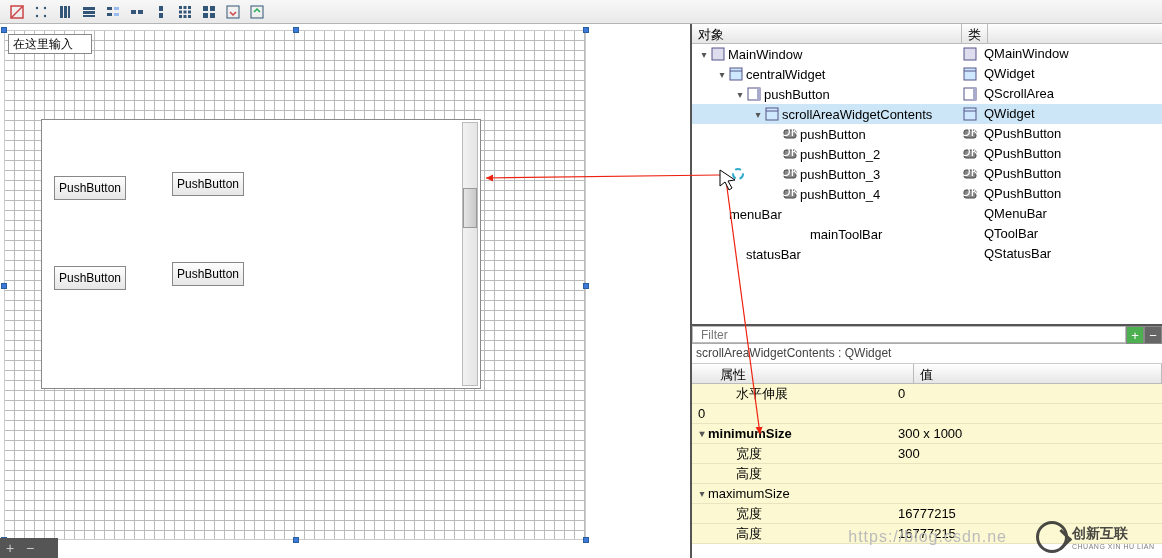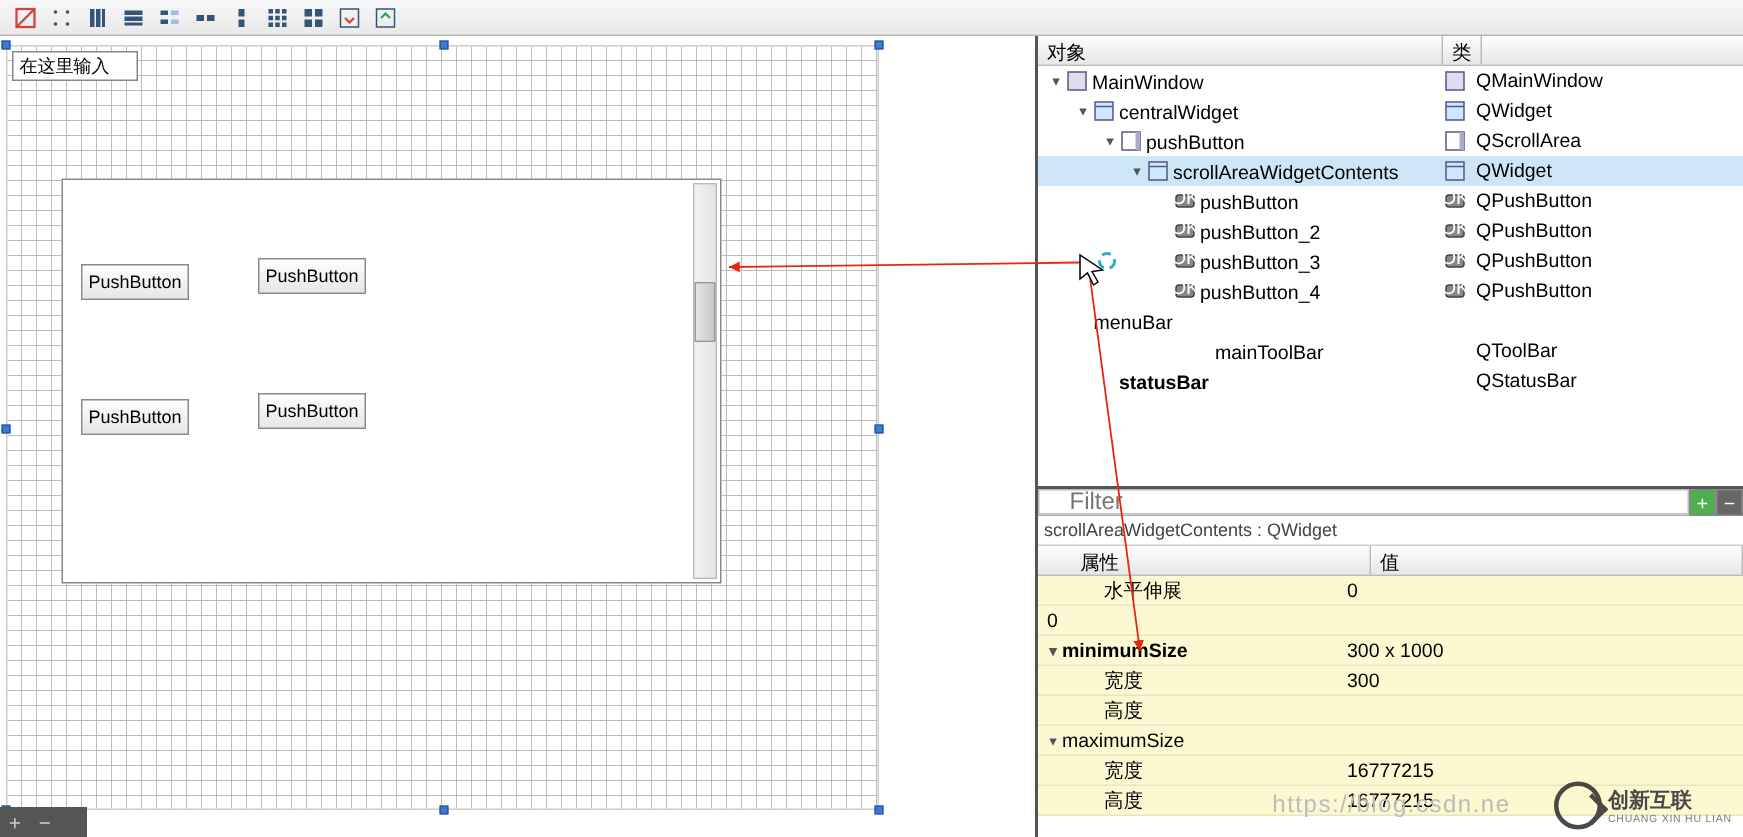--- a/index.html
+++ b/index.html
@@ -32,21 +32,21 @@
 .tree-row.selected{background:#cde6f7;}
 .tree-row .c1{width:270px;display:flex;align-items:center;}
 .tree-row .c2{flex:1;display:flex;align-items:flex-start;gap:4px;}
 .tree-row .exp{width:12px;text-align:center;font-size:10px;color:#555;}
 .tree-row .exp.empty{visibility:hidden;}
 .ico{width:16px;height:16px;display:inline-flex;align-items:center;justify-content:center;margin-right:2px;}
 
 
 .right-bot{position:absolute;left:690px;top:324px;right:0;bottom:0;border-left:2px solid #555;border-top:2px solid #555;}
 .filter-bar{height:18px;display:flex;background:#f2f2f2;border-bottom:1px solid #aaa;}
-.filter-bar input{flex:1;border:1px solid #bbb;font-size:16px;padding:0 20px;color:#888;}
+.filter-bar input{flex:1;border:1px solid #bbb;font-size:12px;padding:0 8px;color:#888;}
 .filter-bar .sbtn{width:18px;height:18px;display:flex;align-items:center;justify-content:center;border:1px solid #888;}
 .plus{background:#4caf50;color:#fff;}
 .minus{background:#666;color:#fff;}
 .obj-label{height:20px;padding:2px 4px;background:#fff;border-bottom:1px solid #ccc;font-size:12px;color:#444;}
 .prop-header{display:flex;height:20px;background:linear-gradient(#fefefe,#e6e6e6);border-bottom:1px solid #bbb;}
 .prop-header div{padding:2px 6px;border-right:1px solid #bbb;}
 .prop-header .pcol1{width:200px;margin-left:22px;} .prop-header .pcol2{flex:1;}
 .prop-body{position:absolute;top:58px;left:0;right:0;bottom:0;overflow:auto;}
 .prop-row{display:flex;height:20px;border-bottom:1px solid #e8e4be;background:#fbf8d2;align-items:center;}
 .prop-row .p1{width:200px;padding-left:4px;display:flex;align-items:center;}
@@ -351,34 +351,38 @@
           </span>
           <span>QPushButton</span>
         </div>
       </div>
       <div class="tree-row">
         <div class="c1" style="padding-left: 7px;">
           <span class="exp empty">▸</span>
           <span class="ico"></span>
           <span>menuBar</span>
         </div>
+        <div class="c2">
+          <span class="ico"></span>
+          <span>QMenuBar</span>
+        </div>
       </div>
       <div class="tree-row">
         <div class="c1" style="padding-left: 24px; gap: 32px;">
           <span class="exp empty">▸</span>
           <span class="ico"></span>
           <span>mainToolBar</span>
         </div>
         <div class="c2">
           <span class="ico"></span>
           <span>QToolBar</span>
         </div>
       </div>
       <div class="tree-row">
-        <div class="c1" style="padding-left: 24px; font-weight: bold;">
+        <div class="c1" style="padding-left: 24px;">
           <span class="exp empty">▸</span>
           <span class="ico"></span>
           <span>statusBar</span>
         </div>
         <div class="c2">
           <span class="ico"></span>
           <span>QStatusBar</span>
         </div>
       </div>
     </div>

